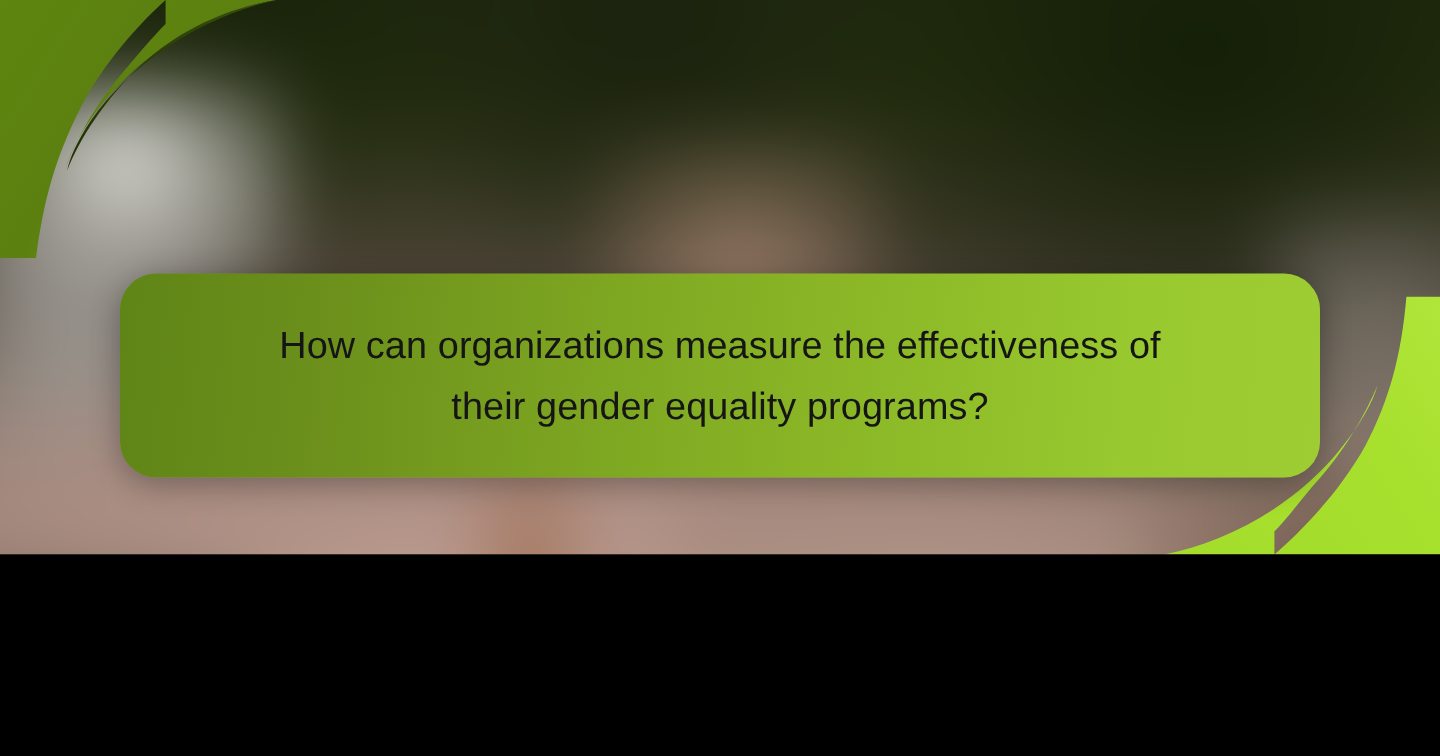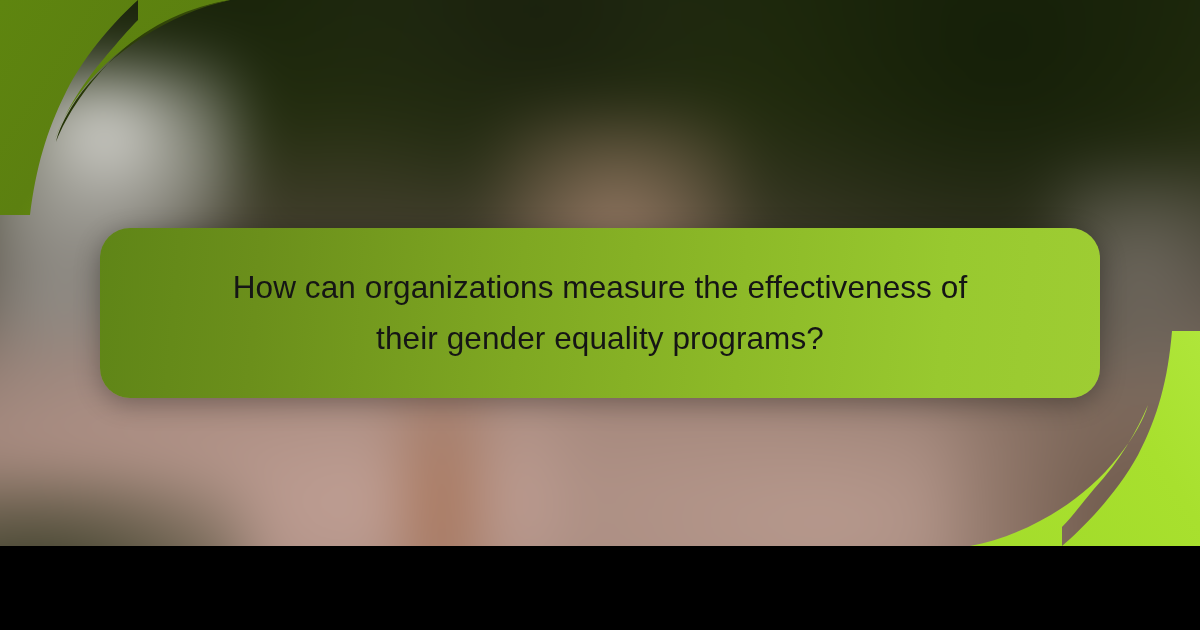--- a/index.html
+++ b/index.html
@@ -3,21 +3,21 @@
 <meta charset="utf-8">
 <style>
   html, body {
     margin: 0;
     padding: 0;
     background: #000;
   }
   #stage {
     position: relative;
     width: 1200px;
-    height: 546px;
+    height: 462px;
     overflow: hidden;
     font-family: "Liberation Sans", sans-serif;
     background: #2b3218;
   }
 
   
   .bg-photo {
     position: absolute;
     inset: 0;
     overflow: hidden;

